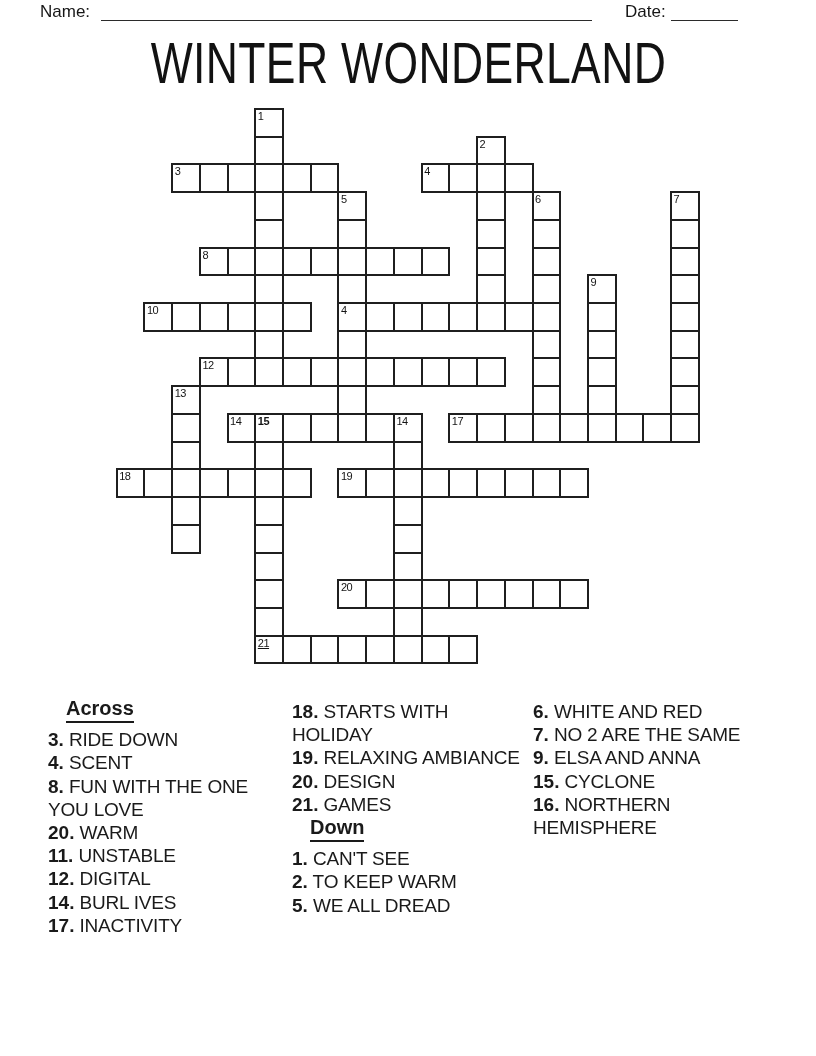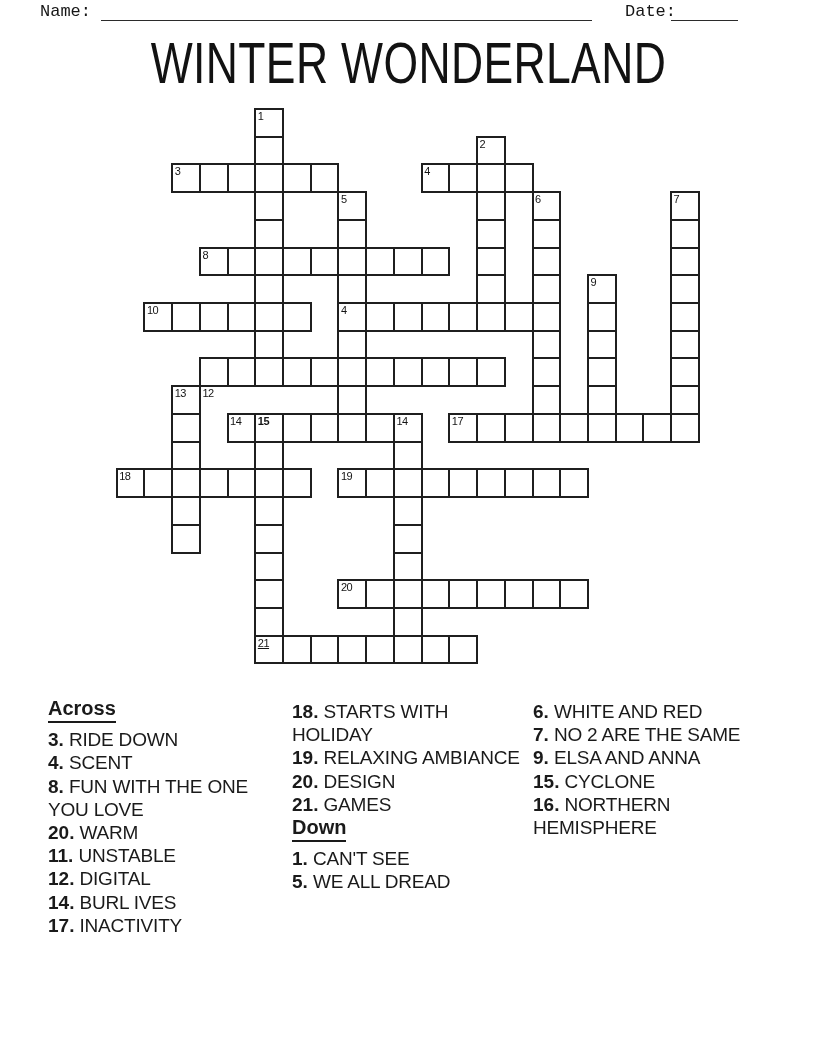--- a/index.html
+++ b/index.html
@@ -1,21 +1,21 @@
 <!DOCTYPE html>
 <html style="--ink: #1f1f1f; --paper: #ffffff;"><head>
 <meta charset="utf-8">
 <style>
   :root { --ink:#1f1f1f; --paper:#ffffff; }
   * { margin:0; padding:0; box-sizing:border-box; }
   html,body { width:816px; height:1056px; background:var(--paper); overflow:hidden; }
   body { position:relative; font-family:"Liberation Sans", sans-serif; color:var(--ink); }
 
   
-  .hdr-label { position:absolute; top:2px; font-size:17px; color:#161616;font-family:Liberation Mono, monospace; }
+  .hdr-label { position:absolute; top:2px; font-size:17px; color:#161616; }
   #name-label { left:40px; }
   #date-label { left:625px; }
   .write-line { position:absolute; top:2px; height:19px; border-bottom:1.7px solid #2b2b2b; }
   #name-line { left:101px; width:491px; }
   #date-line { left:671px; width:67px; }
 
   
   .title-wrap { position:absolute; left:0; top:33px; width:816px; text-align:center; }
   .title-wrap span { display:inline-block; font-size:57px; line-height:60px; font-weight:400;
                      letter-spacing:0.5px; transform:scaleX(0.78); transform-origin:50% 50%;
@@ -29,21 +29,21 @@
   .sep.h { left:0; right:0; height:2px; }
   .cellnum { position:absolute; font-size:11px; line-height:11px; color:#141414;
              letter-spacing:-0.5px; z-index:3; }
 
   
   .clue-col { position:absolute; font-size:19px; line-height:23.2px; color:#1a1a1a; }
   #clue-col-1 { left:48px;  top:697px; width:222px; }
   #clue-col-2 { left:292px; top:700px; width:238px; }
   #clue-col-3 { left:533px; top:700px; width:214px; }
   .clue-heading { font-weight:700; font-size:20px; margin-bottom:5px; }
-  .clue-heading span { display:inline-block; border-bottom:2.2px solid #1a1a1a; padding-bottom:1px; }
+  .clue-heading span { display:inline-block; border-bottom:2.2px solid #1a1a1a; padding-bottom:1px;margin-left:18px; }
   .clue b { font-weight:700; letter-spacing:0; }
   .clue { letter-spacing:-0.2px; }
 </style>
 </head>
 <body>
 
 <span class="hdr-label" id="name-label">Name:</span>
 <div class="write-line" id="name-line"></div>
 <span class="hdr-label" id="date-label">Date:</span>
 <div class="write-line" id="date-line"></div>
@@ -163,21 +163,21 @@
       <div class="sep v" style="left: 53.44px;"></div>
       <div class="sep v" style="left: 81.16px;"></div>
       <div class="sep v" style="left: 108.88px;"></div>
       <div class="sep v" style="left: 136.6px;"></div>
       <div class="sep v" style="left: 164.32px;"></div>
       <div class="sep v" style="left: 192.04px;"></div>
       <div class="sep v" style="left: 219.76px;"></div>
       <div class="sep v" style="left: 247.48px;"></div>
       <div class="sep v" style="left: 275.2px;"></div>
     </div>
-    <span class="cellnum" style="left: 202.38px; top: 360.48px; margin-top: 28px;">12</span>
+    <span class="cellnum" style="left: 202.38px; top: 360.48px;">12</span>
     <div class="word" style="left: 171.16px; top: 385.2px; width: 29.72px; height: 168.32px;">
       <div class="sep h" style="top: 25.72px;"></div>
       <div class="sep h" style="top: 53.44px;"></div>
       <div class="sep h" style="top: 81.16px;"></div>
       <div class="sep h" style="top: 108.88px;"></div>
       <div class="sep h" style="top: 136.6px;"></div>
     </div>
     <span class="cellnum" style="left: 174.66px; top: 388.2px;">13</span>
     <div class="word" style="left: 226.6px; top: 412.92px; width: 196.04px; height: 29.72px;">
       <div class="sep v" style="left: 25.72px;"></div>
@@ -275,20 +275,21 @@
     <div class="clue"><b>14.</b> BURL IVES</div>
     <div class="clue"><b>17.</b> INACTIVITY</div>
   </div>
 <div class="clue-col" id="clue-col-2">
     <div class="clue"><b>18.</b> STARTS WITH HOLIDAY</div>
     <div class="clue"><b>19.</b> RELAXING AMBIANCE</div>
     <div class="clue"><b>20.</b> DESIGN</div>
     <div class="clue"><b>21.</b> GAMES</div>
     <div class="clue-heading"><span>Down</span></div>
     <div class="clue"><b>1.</b> CAN'T SEE</div>
+    <div class="clue"><b>2.</b> TO KEEP WARM</div>
     <div class="clue"><b>5.</b> WE ALL DREAD</div>
   </div>
 <div class="clue-col" id="clue-col-3">
     <div class="clue"><b>6.</b> WHITE AND RED</div>
     <div class="clue"><b>7.</b> NO 2 ARE THE SAME</div>
     <div class="clue"><b>9.</b> ELSA AND ANNA</div>
     <div class="clue"><b>15.</b> CYCLONE</div>
     <div class="clue"><b>16.</b> NORTHERN HEMISPHERE</div>
   </div>
 

